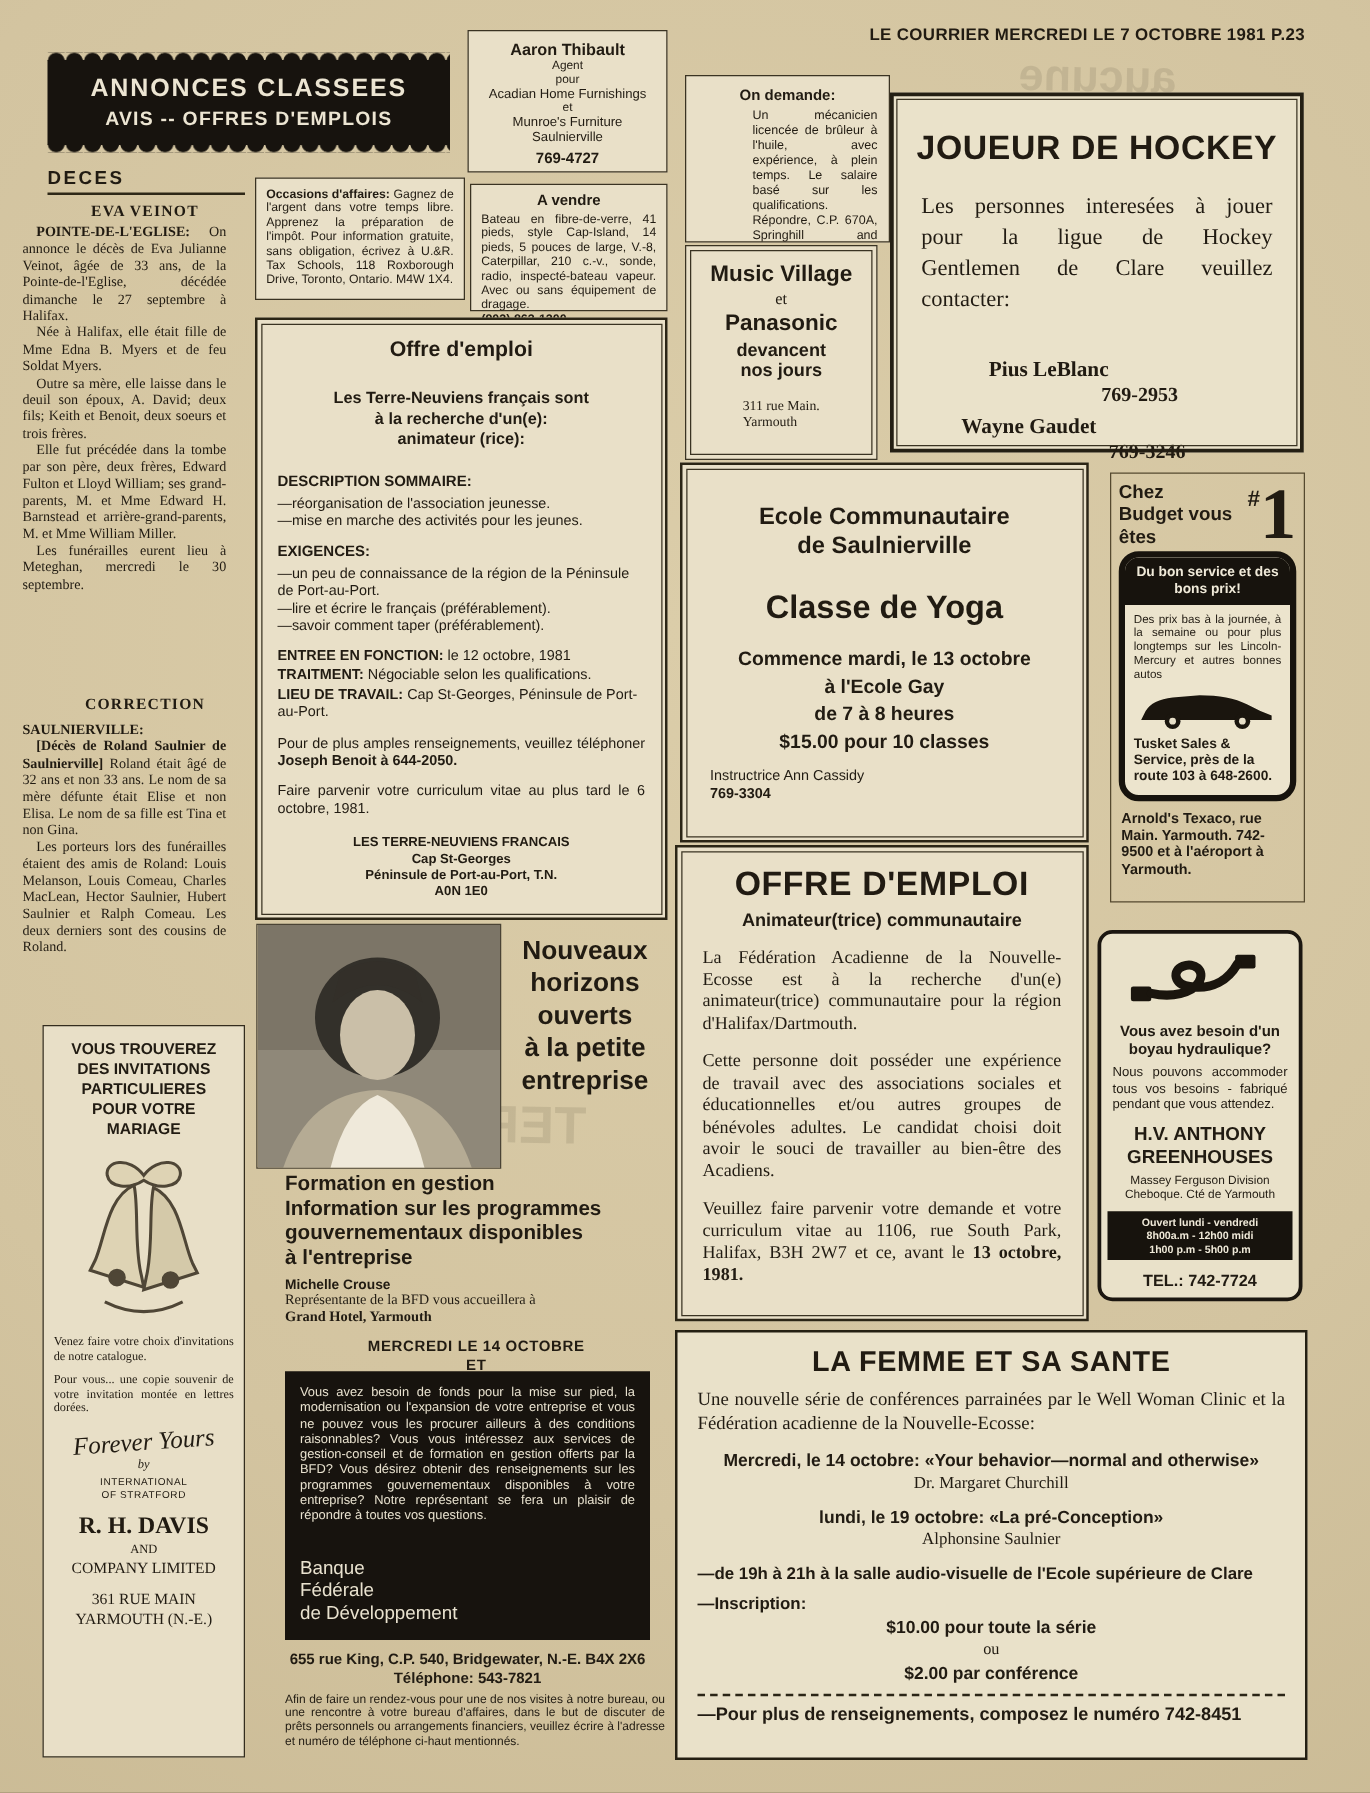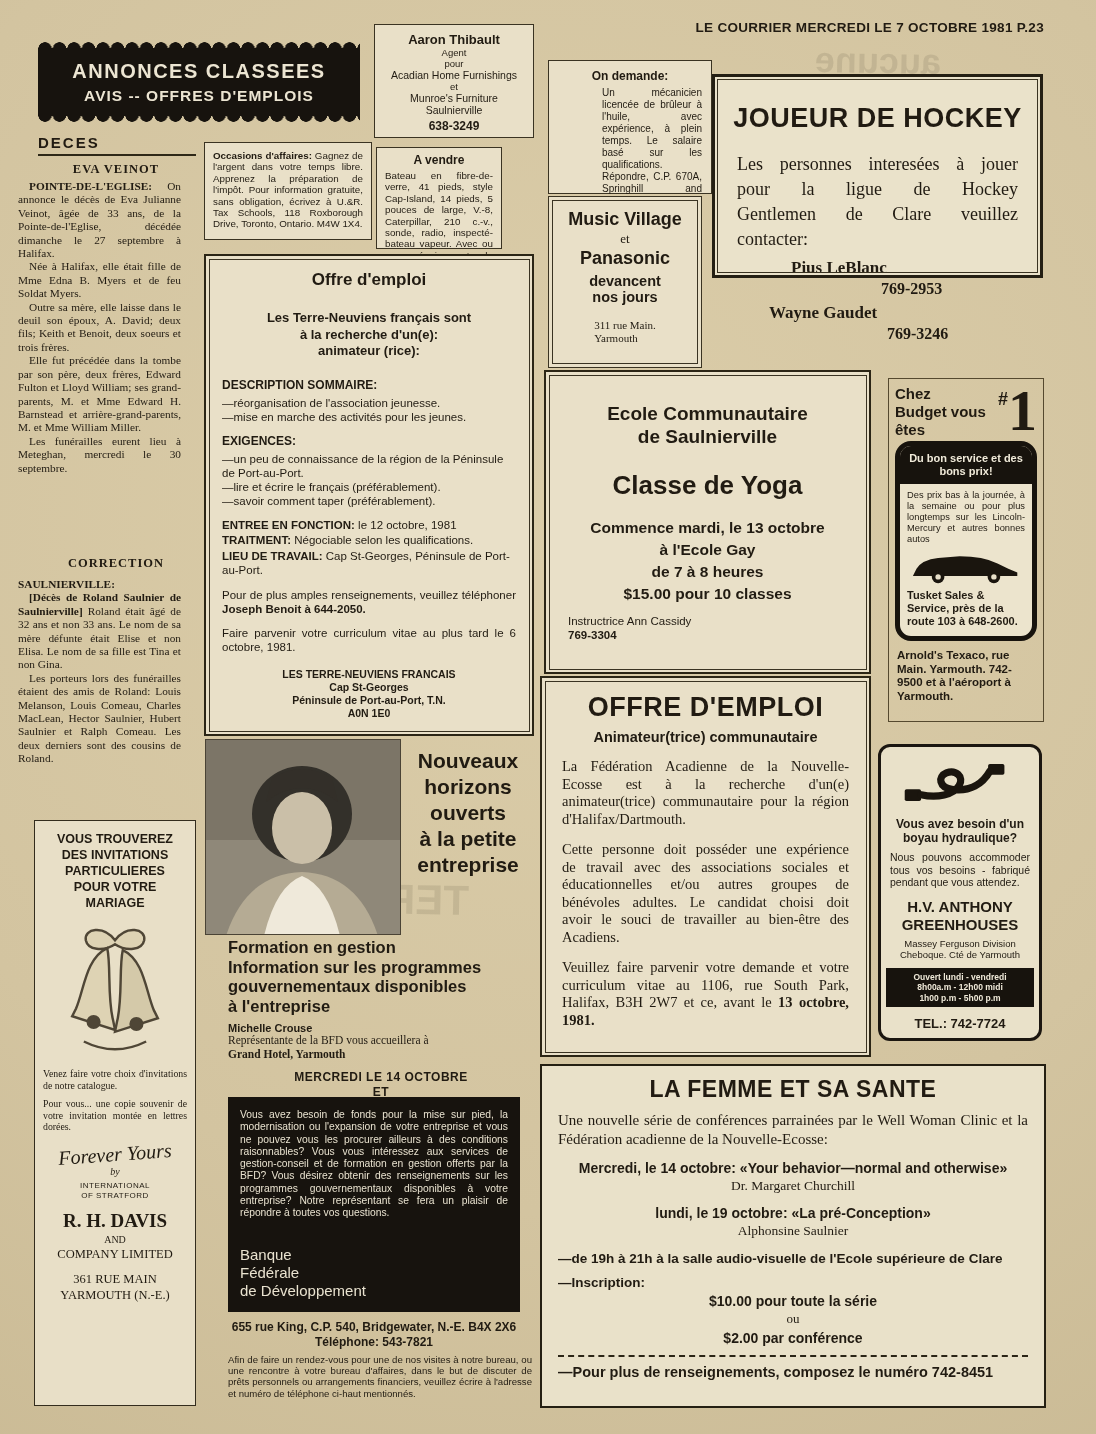--- a/index.html
+++ b/index.html
@@ -33,43 +33,43 @@
   #ad-thibault { left:374px; top:24px; width:160px; height:114px; padding:7px 6px; text-align:center; }
   .th-name { font:bold 13px "Liberation Sans",sans-serif; }
   .th-sm { font:9.5px/11px "Liberation Sans",sans-serif; }
   .th-store { font:10.5px/12px "Liberation Sans",sans-serif; }
   .th-phone { font:bold 12px "Liberation Sans",sans-serif; margin-top:3px; }
 
   #ad-ondemande { left:548px; top:60px; width:164px; height:134px; padding:8px 9px; }
   .od-t { text-align:center; font:bold 12px "Liberation Sans",sans-serif; margin-bottom:4px; }
   .od-b { font:10px/12px "Liberation Sans",sans-serif; text-align:justify;margin-left:44px; }
 
-  #ad-hockey { left:712px; top:74px; width:331px; height:204px; background:#eae2ca; }
+  #ad-hockey { left:712px; top:74px; width:331px; height:288px; background:#eae2ca; }
   .hk-title { margin-top:26px; text-align:center; font:bold 27px "Liberation Sans",sans-serif; letter-spacing:.5px; }
   .hk-body { margin:18px 22px 0; font:18px/25px "Liberation Serif",serif; text-align:justify; word-spacing:5px; }
-  .hk-n1 { margin:6px 0 0 76px; font:bold 17px "Liberation Serif",serif; }
+  .hk-n1 { margin:34px 0 0 76px; font:bold 17px "Liberation Serif",serif; }
   .hk-p1 { margin:2px 0 0 166px; font:bold 16px "Liberation Serif",serif; }
   .hk-n2 { margin:5px 0 0 54px; font:bold 17px "Liberation Serif",serif; }
   .hk-p2 { margin:2px 0 0 172px; font:bold 16px "Liberation Serif",serif; }
 
   #deces-h { position:absolute; left:38px; top:134px; width:158px; font:bold 15px "Liberation Sans",sans-serif;
              letter-spacing:2px; border-bottom:2px solid #2e2817; padding-bottom:3px; }
   #eva-t { position:absolute; left:36px; top:162px; width:160px; text-align:center;
            font:bold 12.5px "Liberation Serif",serif; letter-spacing:1px; }
   .colblock { position:absolute; left:18px; width:163px; font:11.3px/13.4px "Liberation Serif",serif; text-align:justify; }
   .colblock p { text-indent:11px; }
   #eva-body { top:180px; }
   #corr-t { position:absolute; left:36px; top:556px; width:160px; text-align:center;
             font:bold 12.5px "Liberation Serif",serif; letter-spacing:1px; }
   #corr-body { top:578px; }
   #corr-body .sub { text-indent:0; font-weight:bold; }
 
   #ad-occasions { left:204px; top:142px; width:168px; height:98px; padding:7px 8px;
                   font:9.8px/11.4px "Liberation Sans",sans-serif; text-align:justify; }
-  #ad-avendre { left:376px; top:147px; width:126px; height:102px; padding:5px 8px; }
+  #ad-avendre { left:376px; top:147px; width:158px; height:102px; padding:5px 8px; }
   .av-t { text-align:center; font:bold 12px "Liberation Sans",sans-serif; margin-bottom:3px; }
   .av-b { font:9.8px/11.4px "Liberation Sans",sans-serif; text-align:justify; }
   .av-p { font:bold 10px "Liberation Sans",sans-serif; }
 
   #ad-music { left:548px; top:196px; width:154px; height:172px; display:flex; flex-direction:column;
               align-items:center; padding-top:12px; }
   .mu-1 { font:bold 18px "Liberation Sans",sans-serif; }
   .mu-2 { font:13px "Liberation Serif",serif; margin:1px 0; }
   .mu-3 { font:bold 18px "Liberation Sans",sans-serif; }
   .mu-4 { font:bold 14.5px "Liberation Sans",sans-serif; margin-top:4px; }
@@ -180,21 +180,21 @@
   </div>
 
   <div id="ad-thibault" class="paperbox">
     <div class="th-name">Aaron Thibault</div>
     <div class="th-sm">Agent</div>
     <div class="th-sm">pour</div>
     <div class="th-store">Acadian Home Furnishings</div>
     <div class="th-sm">et</div>
     <div class="th-store">Munroe's Furniture</div>
     <div class="th-store">Saulnierville</div>
-    <div class="th-phone">638-3249</div>
+    <div class="th-phone">769-4727</div>
   </div>
 
   <div id="ad-ondemande" class="paperbox">
     <div class="od-t">On demande:</div>
     <div class="od-b">Un mécanicien licencée de brûleur à l'huile, avec expérience, à plein temps. Le salaire basé sur les qualifications. Répondre, C.P. 670A, Springhill and Parrsboro Record, Springhill, N-E B0M 1X0.</div>
   </div>
 
   <div id="ad-hockey" class="paperbox thick">
     <div class="hk-title">JOUEUR DE HOCKEY</div>
     <div class="hk-body">Les personnes interesées à jouer pour la ligue de Hockey Gentlemen de Clare veuillez contacter:</div>

